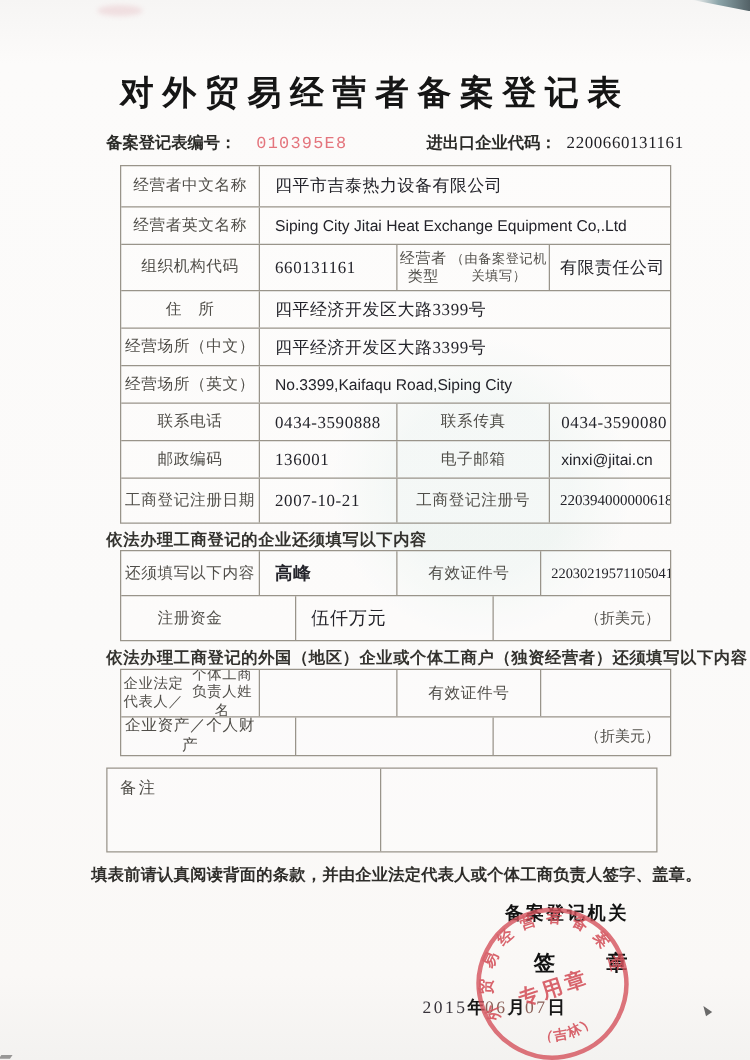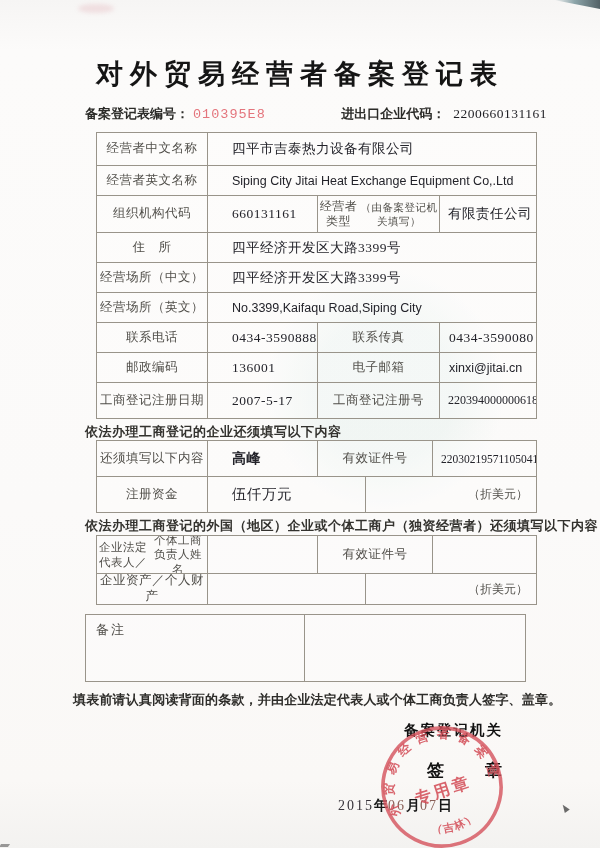--- a/index.html
+++ b/index.html
@@ -9,41 +9,41 @@
       radial-gradient(circle at 385px 390px, rgba(150,205,190,0.10) 70px, rgba(150,205,190,0.05) 95px, transparent 120px),
       linear-gradient(180deg,#f6f5f4 0%,#fcfbfa 6%,#fbfaf9 60%,#faf8f6 92%,#f3f2f0 100%);
     font-family:"Liberation Sans",sans-serif;color:#3a3a38;
   }
   .title{position:absolute;top:56px;left:0;right:0;text-align:center;
     font-size:27px;font-weight:bold;letter-spacing:7px;color:#151515;}
   .meta{position:absolute;top:105px;left:85px;width:462px;display:flex;
     justify-content:space-between;font-size:13px;font-weight:bold;color:#2b2b28;align-items:baseline;}
   .meta-group{display:flex;align-items:baseline;text-align:center;}
   .formno-value{color:#e4757d;font-weight:normal;font-family:"Liberation Mono",monospace;
-    font-size:13.5px;letter-spacing:1px;margin-left:4px;}
+    font-size:13.5px;letter-spacing:1px;margin-left:16px;}
   .code-value{font-family:"Liberation Serif",serif;font-weight:normal;font-size:13.5px;
     color:#1f1f24;letter-spacing:0.5px;margin-left:8px;}
 
   .tbl{position:absolute;left:96px;width:441px;border:1px solid #99948a;box-sizing:border-box;background:rgba(255,255,255,0.25);}
   .row{display:flex;border-top:1px solid #99948a;box-sizing:border-box;}
   .row:first-child{border-top:none;}
   .cell{border-left:1px solid #99948a;display:flex;align-items:center;box-sizing:border-box;overflow:hidden;}
   .cell:first-child{border-left:none;}
   .lbl{justify-content:center;text-align:center;font-size:12.5px;color:#504e49;letter-spacing:0.5px;line-height:1.25;}
-  .val{font-family:"Liberation Serif",serif;font-size:13.5px;color:#23232a;padding-left:24px;letter-spacing:0.5px;}
+  .val{font-family:"Liberation Serif",serif;font-size:13.5px;color:#23232a;padding-left:12px;letter-spacing:0.5px;}
   .val.sans{font-family:"Liberation Sans",sans-serif;font-size:12.5px;letter-spacing:0;}
   .val.num{letter-spacing:0.5px;}
   .val.small{font-size:11.5px;padding-left:8px;letter-spacing:0;}
   .val.strong{font-weight:bold;font-size:14px;}
   .lbl.two-line{justify-content:space-between;}
   .lbl .l1{font-size:12px;}
   .lbl .l2{font-size:10.5px;margin-top:1px;}
   .note-cell{justify-content:flex-end;padding-right:8px;font-size:12px;color:#55534e;}
   .w110{width:110px;flex:none;} .w122{width:122px;flex:none;}
-  .w115{width:115px;flex:none;} .w158{width:158px;flex:none;}
+  .w115{width:115px;flex:none;} .w158{width:158px;flex:none;margin-left:29px;}
   .grow{flex:1;}
   .h33{height:32px;} .h30{height:30px;} .h37{height:37px;} .h36{height:36px;}
   .h35{height:35px;} .h31{height:31px;}
 
   #tbl1{top:132px;} #tbl2{top:440px;} #tbl3{top:535px;}
   .sec-heading{position:absolute;left:85px;font-size:13px;font-weight:bold;color:#33322e;letter-spacing:0.5px;}
   #sec1h{top:423px;} #sec2h{top:517px;}
 
   .remark{position:absolute;left:85px;top:614px;width:441px;height:68px;
     border:1px solid #99948a;box-sizing:border-box;background:rgba(255,255,255,0.25);}
@@ -134,21 +134,21 @@
       <div class="cell val num grow" style="padding-left:9px;">0434-3590080</div>
     </div>
     <div class="row h30">
       <div class="cell lbl w110">邮政编码</div>
       <div class="cell val num w110">136001</div>
       <div class="cell lbl w122">电子邮箱</div>
       <div class="cell val sans grow" style="padding-left:9px;">xinxi@jitai.cn</div>
     </div>
     <div class="row h36">
       <div class="cell lbl w110">工商登记注册日期</div>
-      <div class="cell val num w110">2007-5-17</div>
+      <div class="cell val num w110">2007-10-21</div>
       <div class="cell lbl w122">工商登记注册号</div>
       <div class="cell val small grow" style="font-size:12px;">220394000000618</div>
     </div>
   </div>
 
   <div class="sec-heading" id="sec1h">依法办理工商登记的企业还须填写以下内容</div>
 
   <div class="tbl" id="tbl2">
     <div class="row h35">
       <div class="cell lbl w110">还须填写以下内容</div>

